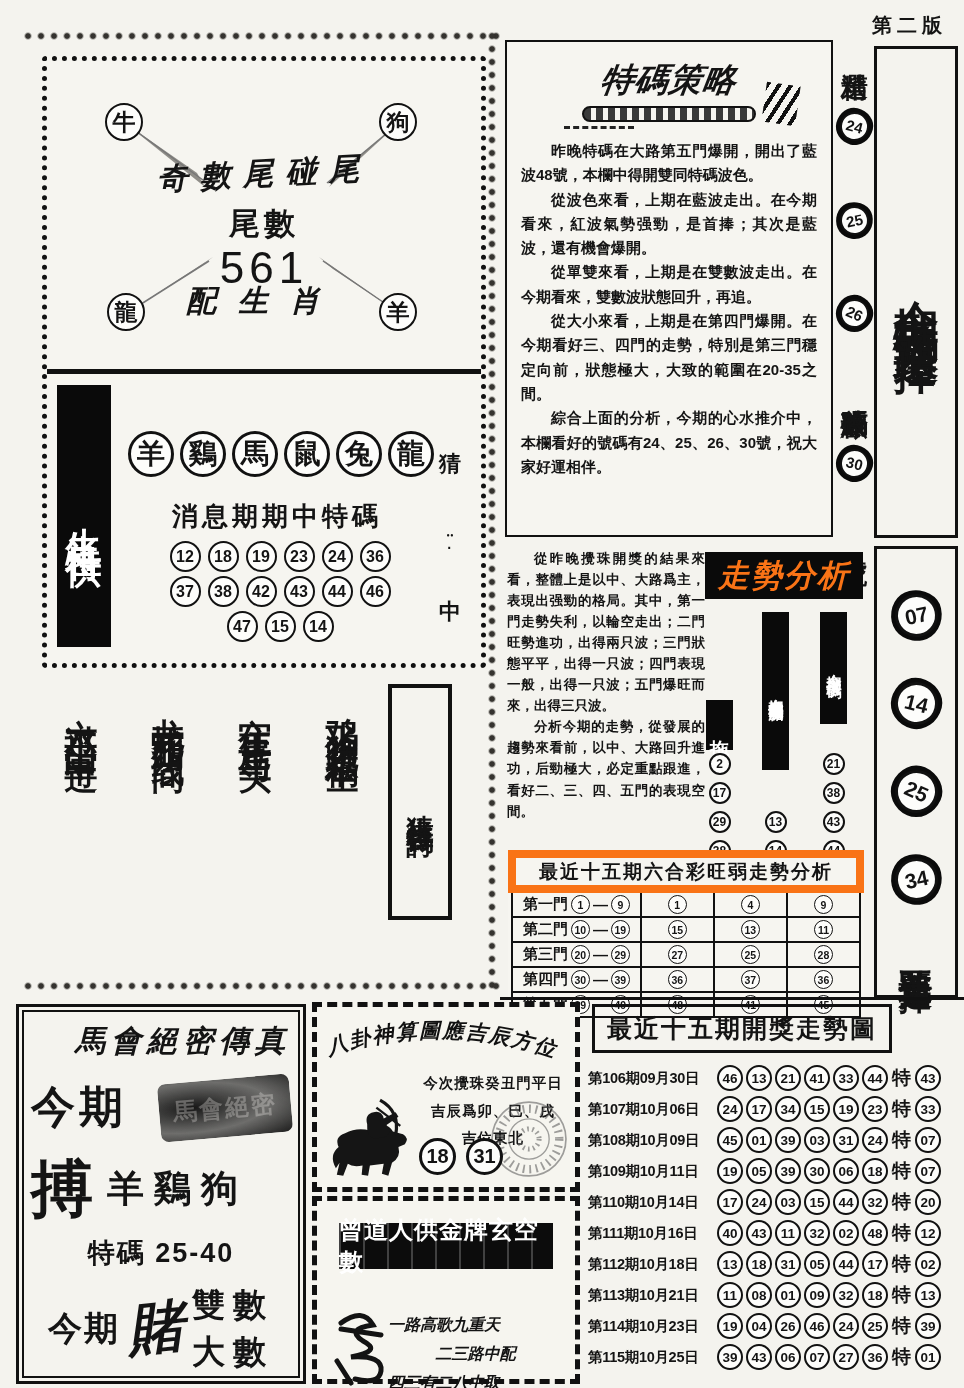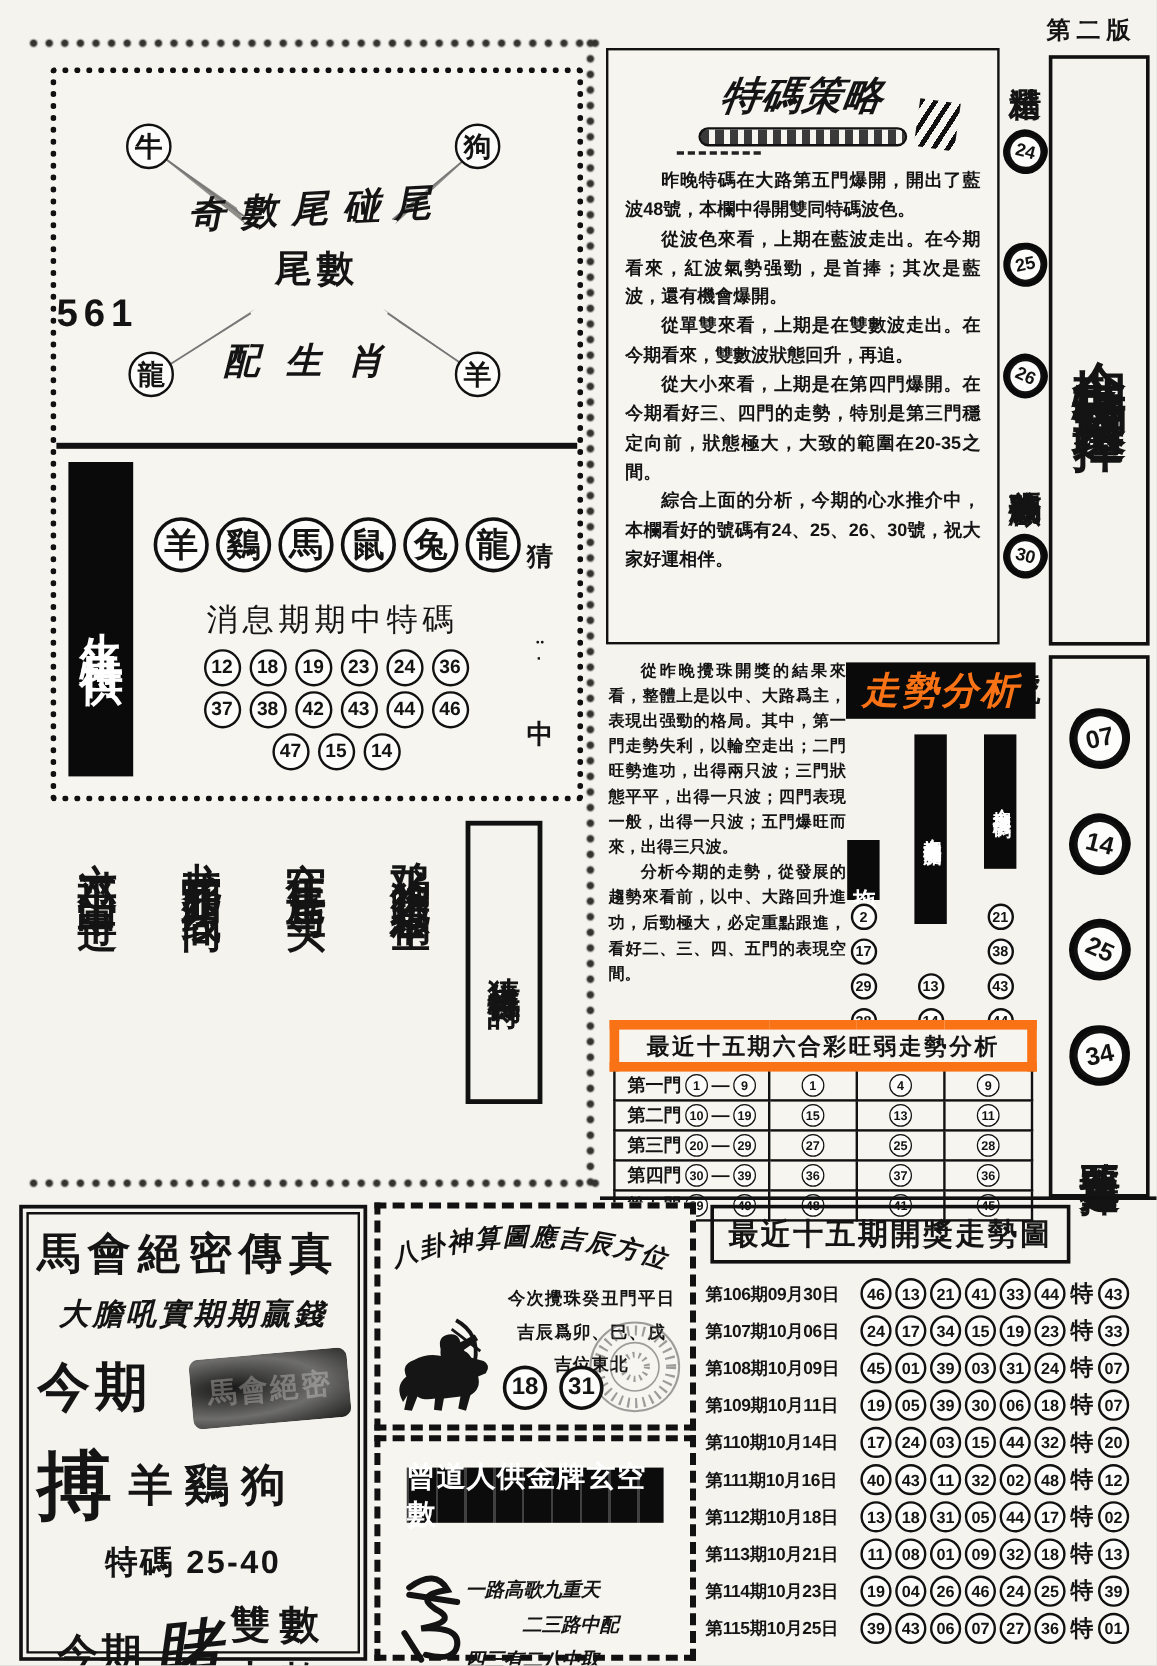--- a/index.html
+++ b/index.html
@@ -16,33 +16,33 @@
   .edition{position:absolute;left:872px;top:12px;font-size:20px;font-weight:700;letter-spacing:5px;}
 
   
   .tail-box{position:absolute;left:42px;top:56px;width:434px;height:602px;border:5px dotted #111;border-radius:4px;background:#f6f5f0;}
   .ball{display:inline-flex;align-items:center;justify-content:center;border-radius:50%;background:#fdfdfb;border:2px solid #111;font-weight:800;box-sizing:border-box;}
   .corner-ball{position:absolute;width:38px;height:38px;font-size:23px;border-width:2.5px;font-family:"DejaVu Serif",serif;}
   .tail-lines{position:absolute;left:0;top:0;}
   .tail-slogan{position:absolute;left:0;top:92px;width:100%;text-align:center;font-family:"DejaVu Serif",serif;
     font-weight:900;font-style:italic;font-size:31px;letter-spacing:12px;transform:rotate(-3deg);}
   .tail-label{position:absolute;left:0;top:142px;width:100%;text-align:center;font-size:31px;font-weight:900;letter-spacing:4px;}
-  .tail-number{position:absolute;left:0;top:182px;width:100%;font-size:32px;font-weight:700;letter-spacing:5px;}
+  .tail-number{position:absolute;left:0;top:182px;width:100%;text-align:center;font-size:44px;font-weight:400;letter-spacing:5px;}
   .tail-sub{position:absolute;left:0;top:220px;width:100%;text-align:center;font-family:"DejaVu Serif",serif;
     font-weight:900;font-style:italic;font-size:30px;letter-spacing:22px;}
   .tail-divider{position:absolute;left:0;top:308px;width:100%;border-top:5px solid #111;}
 
   .zs-bar{position:absolute;left:10px;top:324px;width:54px;height:262px;background:#0a0a0a;color:#fff;
     display:flex;align-items:center;justify-content:center;font-size:36px;font-weight:900;letter-spacing:9px;
     font-family:"DejaVu Serif",serif;}
   .zs-heading{position:absolute;left:80px;top:328px;width:300px;text-align:center;font-size:27px;font-weight:900;letter-spacing:6px;}
   .zs-zodiacs{position:absolute;left:78px;top:370px;width:312px;display:flex;gap:6px;justify-content:center;}
   .zball{width:46px;height:46px;font-size:28px;border-width:3px;font-family:"DejaVu Serif",serif;font-weight:900;}
   .zs-guess{position:absolute;left:392px;top:388px;height:178px;display:flex;flex-direction:column;align-items:center;justify-content:space-between;font-size:22px;font-weight:800;}
-  .zs-sub{position:absolute;left:80px;top:438px;width:300px;text-align:center;font-size:26px;font-weight:400;letter-spacing:4px;}
+  .zs-sub{position:absolute;left:80px;top:438px;width:300px;text-align:center;font-size:26px;font-weight:700;letter-spacing:4px;}
   .zs-nums{position:absolute;left:108px;top:480px;width:250px;display:flex;flex-wrap:wrap;gap:4px 7px;justify-content:center;}
   .nball{width:31px;height:31px;font-size:16px;border-width:2.5px;}
 
   
   .poem-title{position:absolute;left:388px;top:684px;width:56px;height:228px;border:4px solid #111;
     display:flex;align-items:center;justify-content:center;font-size:27px;font-weight:900;letter-spacing:3px;}
   .poem-lines{position:absolute;left:58px;top:692px;width:306px;height:278px;display:flex;flex-direction:row-reverse;justify-content:space-between;}
   .poem-line{writing-mode:vertical-rl;text-orientation:upright;font-family:"DejaVu Serif",serif;
     font-size:33px;font-weight:900;letter-spacing:7px;}
 
@@ -96,21 +96,21 @@
   .gate-table .gt-title th{border:8px solid #f97316;font-size:19px;font-weight:900;letter-spacing:2px;height:27px;}
   .gt-head th{font-size:16px;font-weight:800;letter-spacing:4px;height:23px;}
   .gate-table tbody td,.gate-table tbody th{height:23px;font-size:15px;font-weight:800;margin-left:28px;}
   .gate-cell{display:flex;align-items:center;justify-content:center;gap:3px;}
   .tball{width:19px;height:19px;font-size:10.5px;border-width:1.8px;font-weight:700;}
   .gt-dash{font-weight:800;}
 
   
   .fax-box{position:absolute;left:16px;top:1004px;width:290px;height:380px;border:3px solid #111;box-sizing:border-box;
     box-shadow:inset 0 0 0 3px #f4f3ee,inset 0 0 0 5px #111;padding:14px 12px 0 12px;}
-  .fax-line1{font-family:"DejaVu Serif",serif;font-size:36px;font-weight:900;letter-spacing:6px;text-align:left;}
+  .fax-line1{font-family:"DejaVu Serif",serif;font-size:30px;font-weight:900;font-style:italic;letter-spacing:6px;text-align:right;}
   .fax-line2{font-family:"DejaVu Serif",serif;font-size:25px;font-weight:900;font-style:italic;letter-spacing:3px;text-align:center;margin-top:8px;}
   .fax-row1{display:flex;align-items:center;justify-content:space-between;margin-top:16px;}
   .fax-now{font-size:44px;font-weight:900;letter-spacing:4px;}
   .stamp{width:132px;height:58px;border-radius:8px;transform:rotate(-5deg);
     background:radial-gradient(ellipse at 25% 45%,rgba(10,10,10,.95),rgba(20,20,20,.6) 55%,rgba(5,5,5,.9)),
                repeating-linear-gradient(35deg,rgba(255,255,255,.08) 0 3px,transparent 3px 7px);
     color:rgba(244,243,238,.3);display:flex;align-items:center;justify-content:center;
     font-family:"DejaVu Serif",serif;font-size:24px;font-weight:900;letter-spacing:2px;}
   .fax-row2{display:flex;align-items:center;gap:14px;margin-top:10px;}
   .fax-bet{font-size:62px;font-weight:900;font-family:"DejaVu Serif",serif;}
@@ -388,21 +388,20 @@
         <td style="width:21%;"><span class="ball tball">41</span></td>
         <td style="width:21%;"><span class="ball tball">45</span></td>
       </tr>
       </tbody>
   </table>
 
   <div class="rule-right"></div>
 
   <section class="fax-box">
     <div class="fax-line1">馬會絕密傳真</div>
-    <div class="fax-line2">大膽吼實期期贏錢</div>
     <div class="fax-row1">
       <span class="fax-now">今期</span>
       <span class="stamp">馬會絕密</span>
     </div>
     <div class="fax-row2">
       <span class="fax-bet">搏</span>
       <span class="fax-zodiacs">羊鷄狗</span>
     </div>
     <div class="fax-range">特碼 25-40</div>
     <div class="fax-row3">

